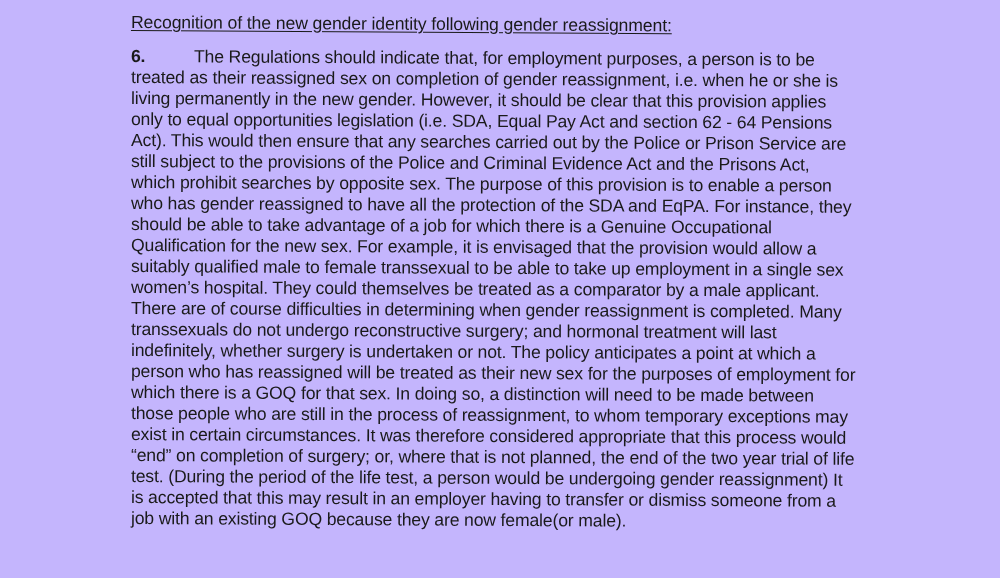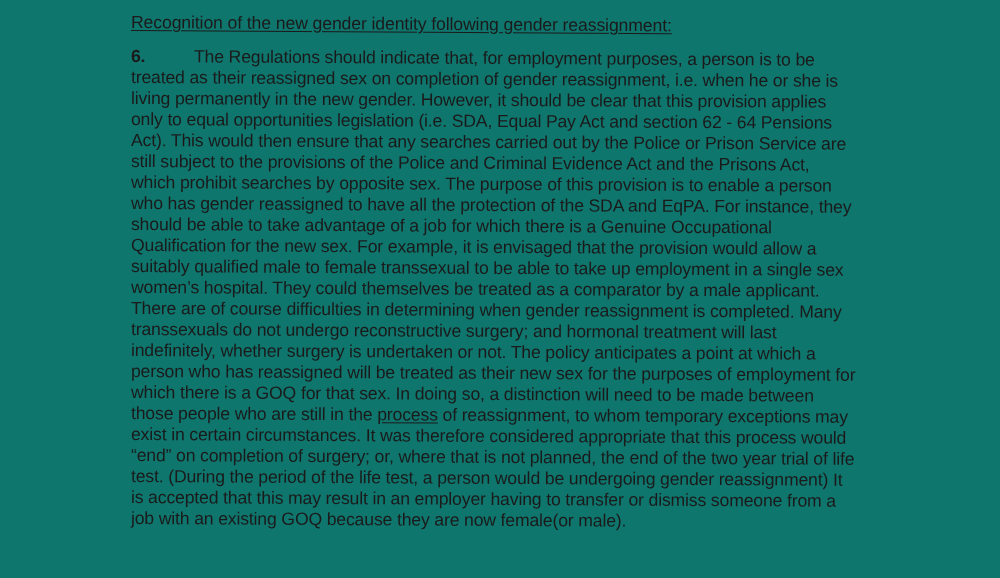--- a/index.html
+++ b/index.html
@@ -12,21 +12,21 @@
       height: 578px;
       overflow: hidden;
       position: relative;
       font-family: "Liberation Sans", sans-serif;
       color: #1a1a1a;
     }
     .page {
       position: absolute;
       left: 0; top: 0;
       width: 1000px; height: 578px;
-      background: #0f766e;
+      background: #c4b5fd;
     }
     .heading {
       position: absolute;
       left: 131px;
       top: 12px;
       font-size: 17.6px;
       letter-spacing: -0.1px;
       text-decoration: underline;
       text-underline-offset: 2px;
       white-space: nowrap;
@@ -46,21 +46,21 @@
       font-size: 17.6px;
       letter-spacing: -0.15px;
       white-space: nowrap;
       transform-origin: left center;
     }
     .num {
       font-weight: bold;
       display: inline-block;
       width: 63px;
     }
-    .u { text-decoration: underline; text-underline-offset: 2px; }
+    .u { text-underline-offset: 2px; }
   </style>
 </head>
 <body>
 
 <div class="page">
 
   <div class="heading">Recognition of the new gender identity following gender reassignment:</div>
 
   <div class="para">
     <span class="line" style="transform: rotate(0.3deg);"><span class="num">6.</span><span>The Regulations should indicate that, for employment purposes, a person is to be</span></span>

